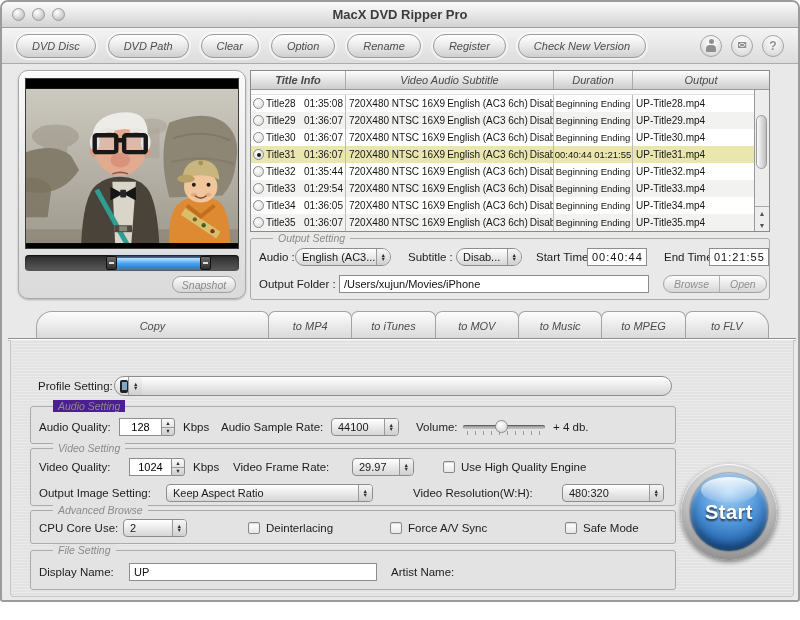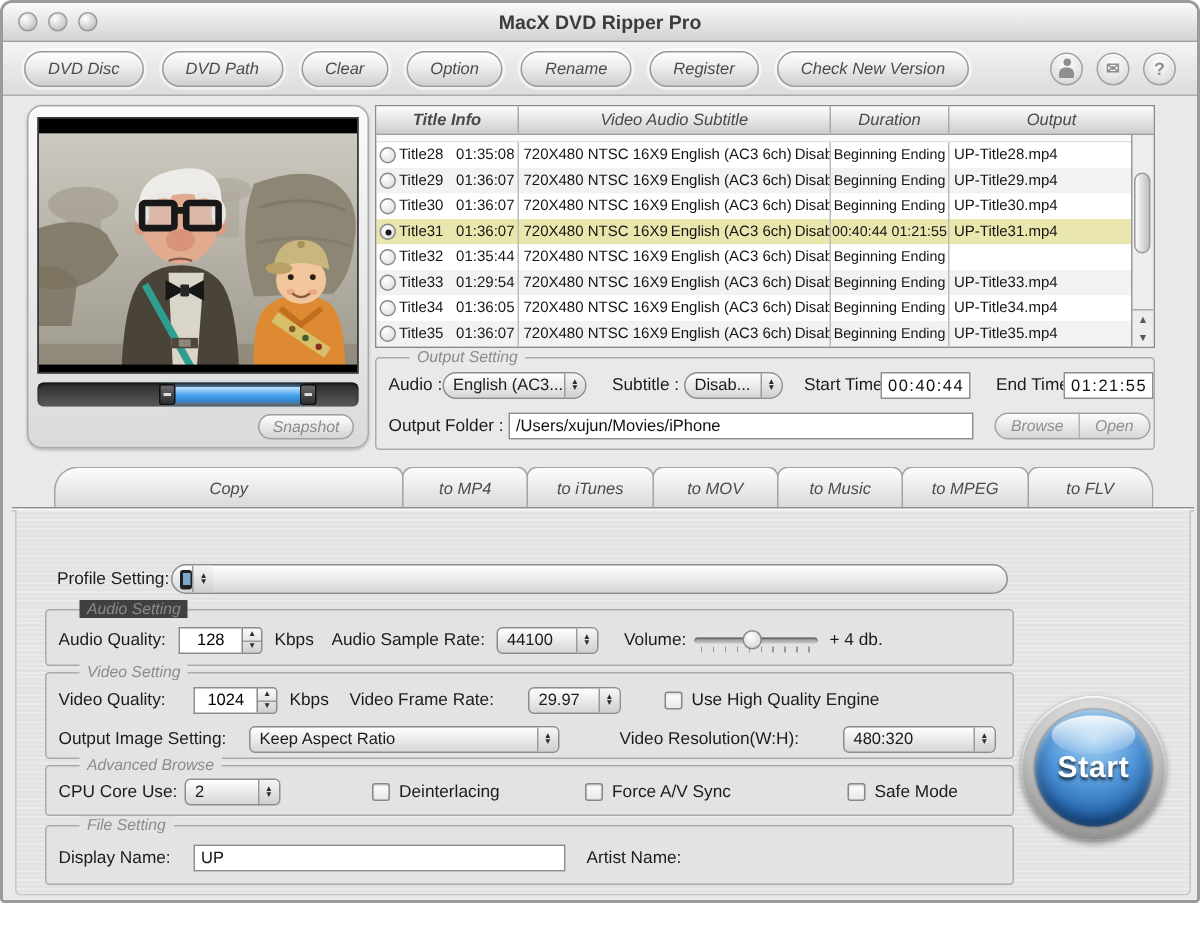--- a/index.html
+++ b/index.html
@@ -373,20 +373,21 @@
       <span class="radio"></span>
       <span>Title32</span>
       <span class="len">01:35:44</span>
     </div>
     <div class="c2">
       <span>720X480 NTSC 16X9</span>
       <span>English (AC3 6ch)</span>
       <span>Disabled</span>
     </div>
     <div class="c3">Beginning Ending</div>
+    <div class="c4">UP-Title32.mp4</div>
   </div>
 
   <div class="t-row odd">
     <div class="c1">
       <span class="radio"></span>
       <span>Title33</span>
       <span class="len">01:29:54</span>
     </div>
     <div class="c2">
       <span>720X480 NTSC 16X9</span>
@@ -482,21 +483,21 @@
   <span class="abs lbl" style="left:36px;top:384px;position:absolute;">Profile Setting:</span>
   <div class="abs popup" style="left:112px;top:384px;width:558px;height:20px;border-radius:11px;position:absolute;">
     <span class="phone-icon"></span>
     <span class="arrows">
         <span>▲</span>
         <span>▼</span>
       </span>
   </div>
 
   <div class="groupbox gb-lower" id="audio-box">
-    <div class="group-label" style="background:#404040;">Audio Setting</div>
+    <div class="group-label" style="background:#4c1d95;">Audio Setting</div>
     <span class="abs lbl" style="left:8px;top:20px;">Audio Quality:</span>
     <div class="abs spinner" style="left:88px;top:20px;">
       <input value="128" style="">
       <div class="spin">
           <span>▲</span>
           <span>▼</span>
         </div>
     </div>
     <span class="abs lbl" style="left:152px;top:20px;">Kbps</span>
     <span class="abs lbl" style="left:190px;top:20px;">Audio Sample Rate:</span>

